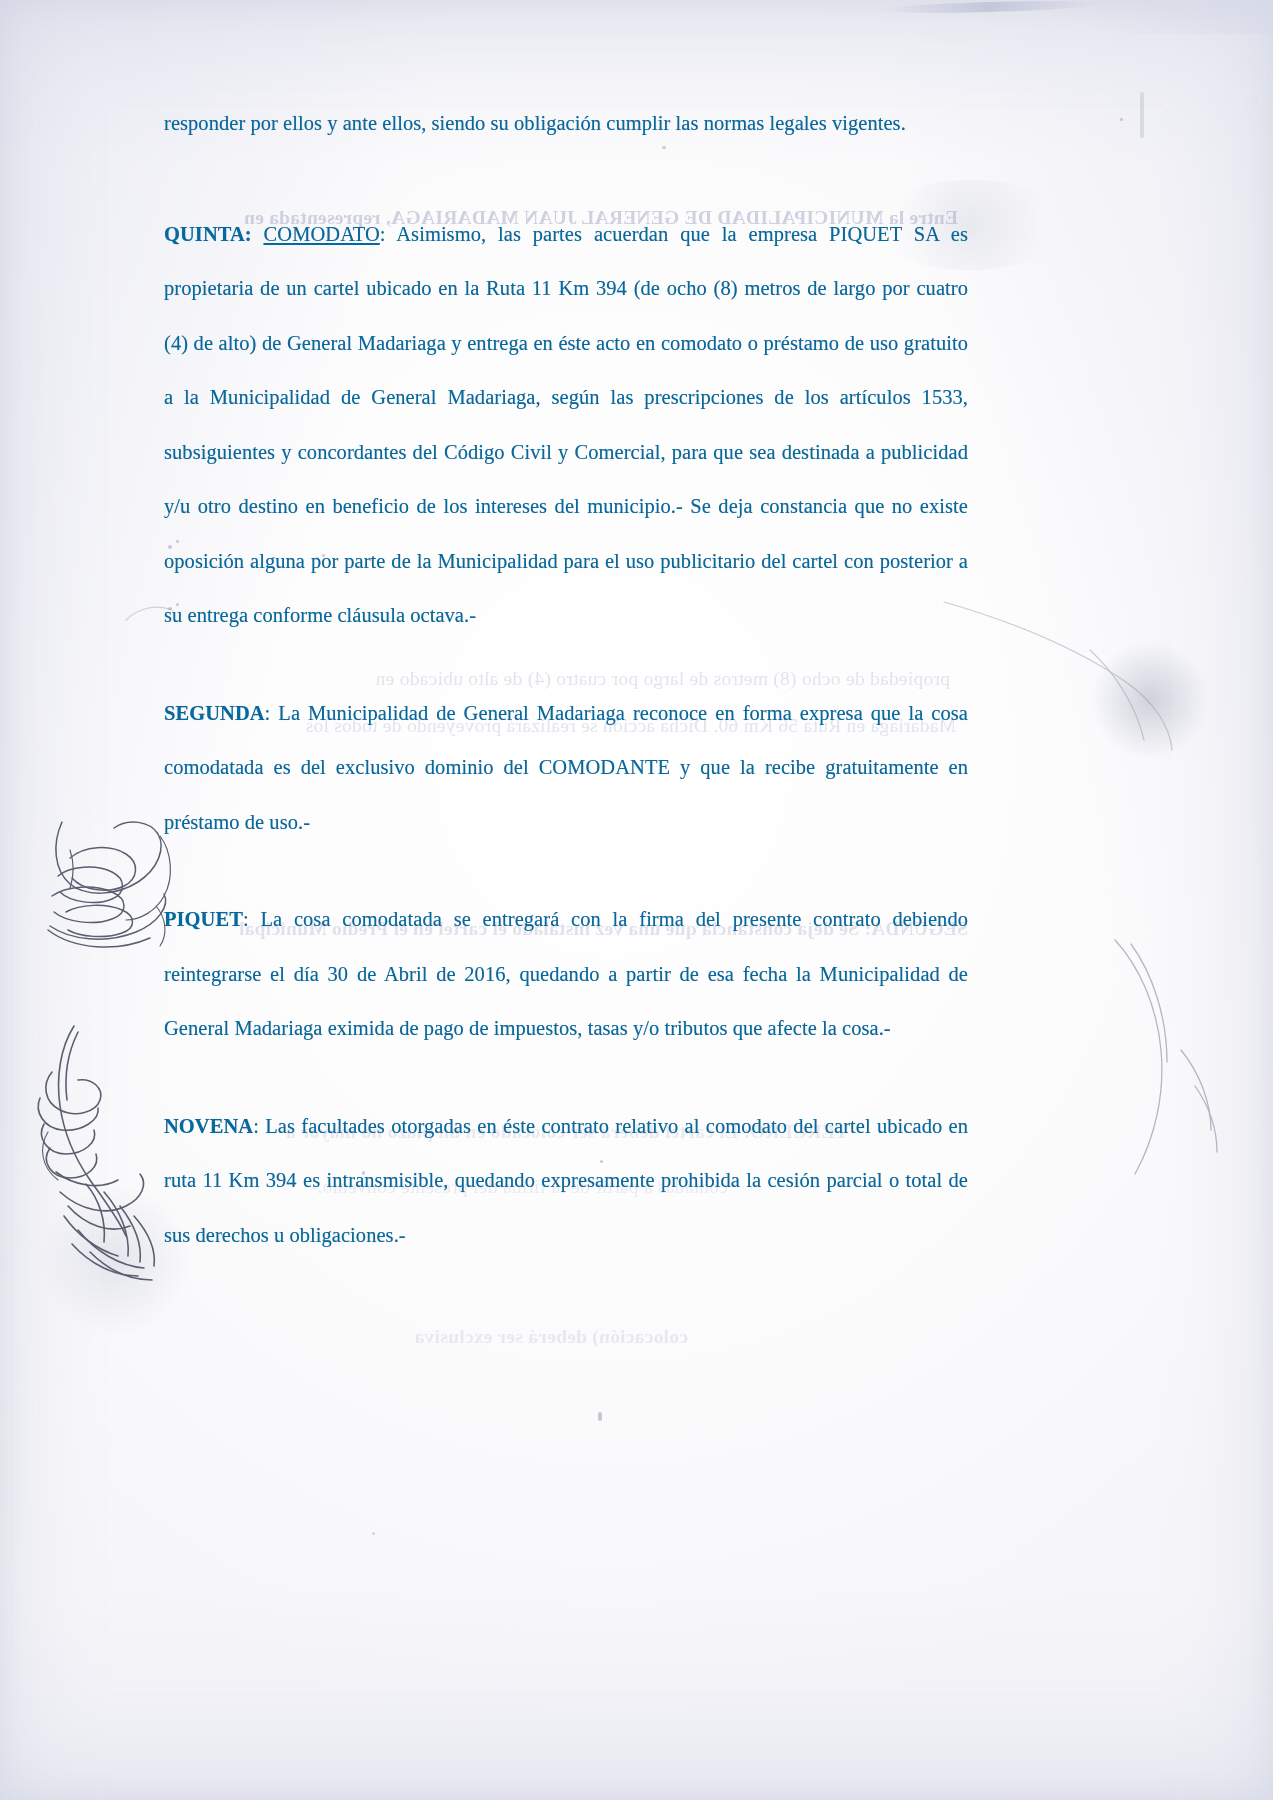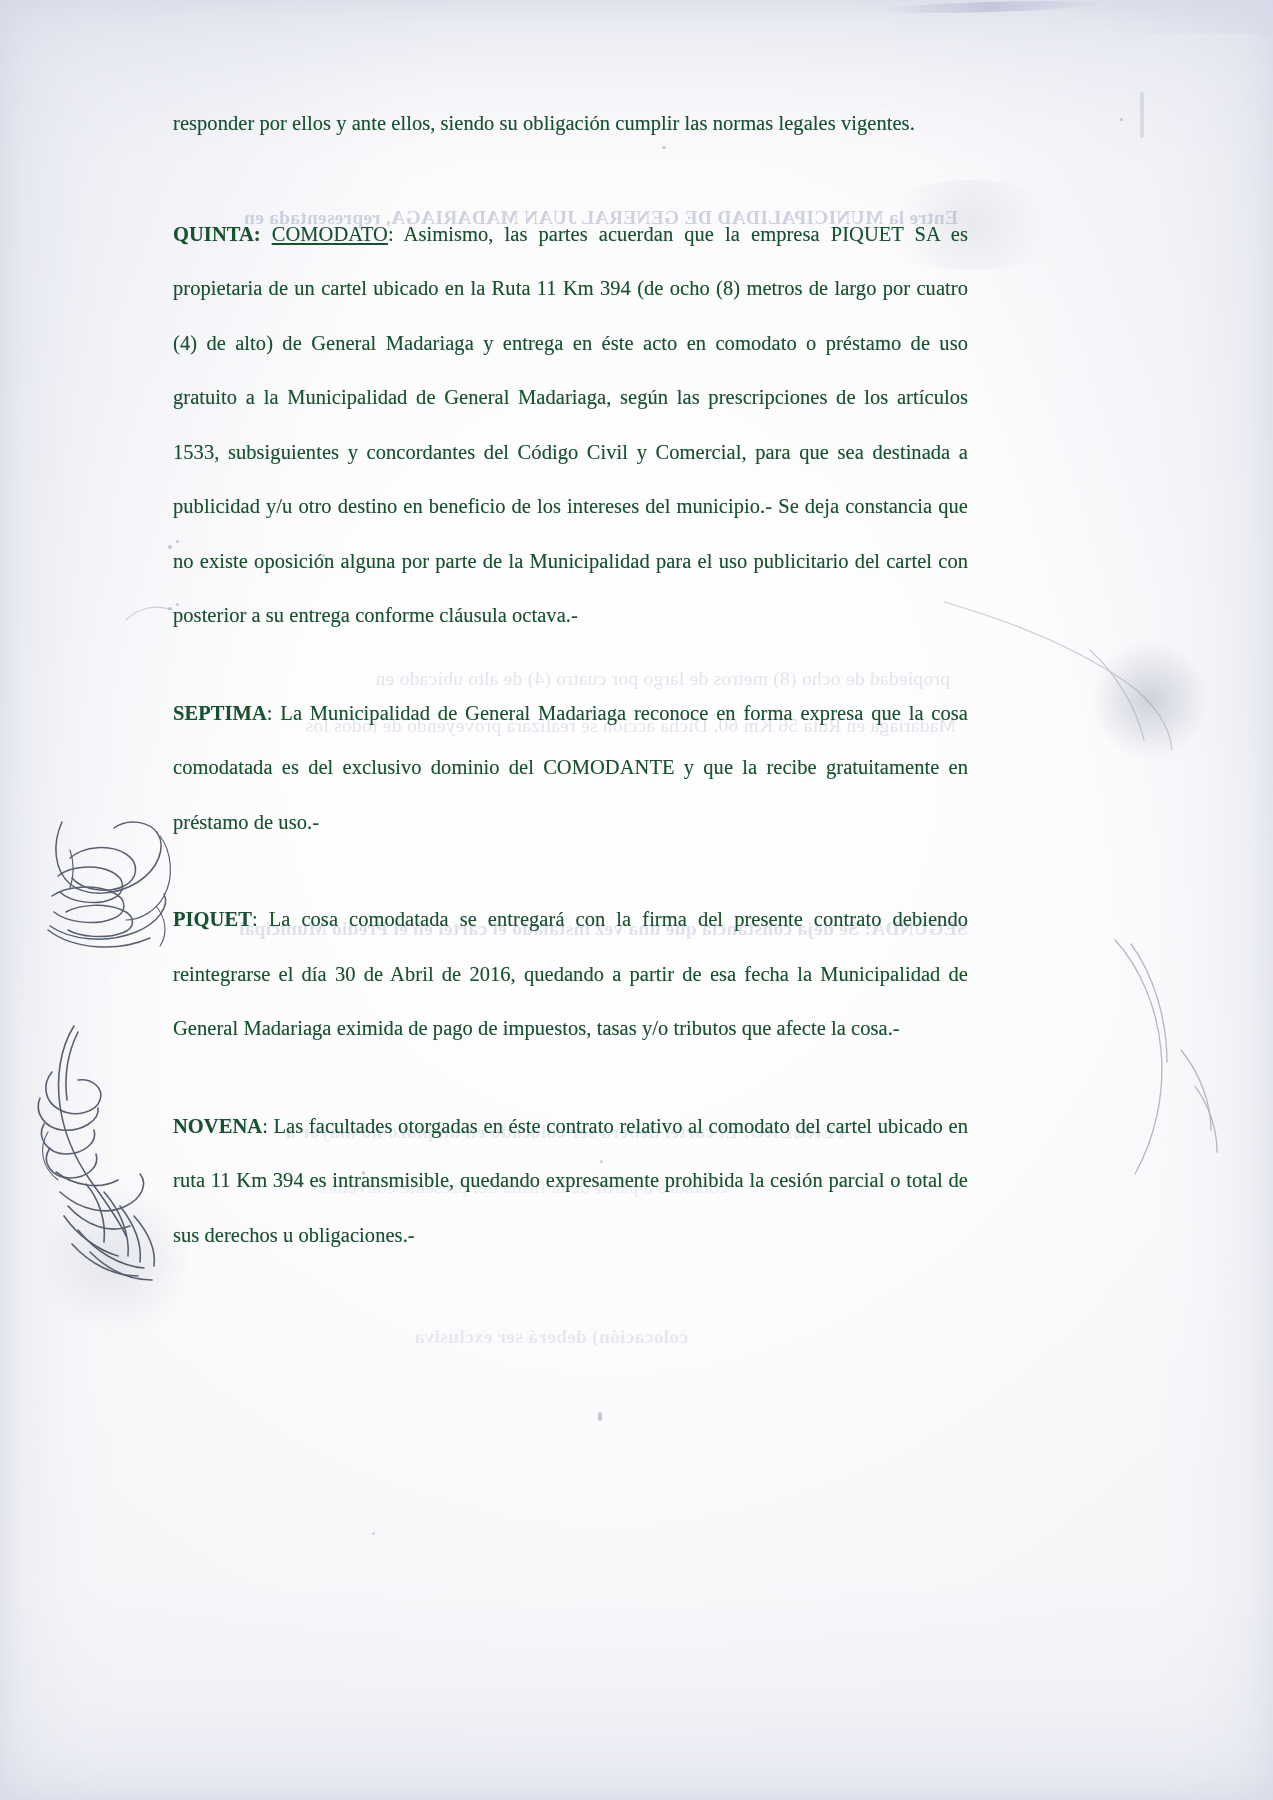--- a/index.html
+++ b/index.html
@@ -83,26 +83,26 @@
 
   
   .text-layer {
     position: absolute;
     left: 164px;
     top: 96px;
     width: 804px;
     z-index: 4;
   }
   p.para {
-    margin: 0 0 0 9px;
+    margin: 0 0 0 0;
     font-size: 20.5px;
     line-height: 54.5px;
     text-align: justify;
     text-justify: inter-word;
-    color: #14532d;
+    color: #0369a1;
     letter-spacing: 0.05px;
     text-shadow: 0 0 0.7px rgba(20,20,30,0.32);
   }
   p.para.gap-md { margin-top: 43px; }
   p.para.gap-lg { margin-top: 56px; }
   .hd { font-weight: bold; }
   .hd-u { font-weight: normal; text-decoration: underline; }
 
   
   .ink {
@@ -145,21 +145,21 @@
     <div class="bleed vfaint" style="left:168px; top:1176px; width:560px;">contadas a partir de la firma del presente convenio.-</div>
     <div class="bleed b-bold vfaint" style="left:168px; top:1326px; width:520px;">colocación) deberá ser exclusiva</div>
   </div>
 
   <div class="text-layer">
 
     <p class="para"><span>responder por ellos y ante ellos, siendo su obligación cumplir las normas legales vigentes.</span></p>
 
     <p class="para gap-lg"><span class="hd">QUINTA:</span><span> </span><span class="hd-u">COMODATO</span><span>: Asimismo, las partes acuerdan que la empresa PIQUET SA es propietaria de un cartel ubicado en la Ruta 11 Km 394 (de ocho (8) metros de largo por cuatro (4) de alto) de General Madariaga y entrega en éste acto en comodato o préstamo de uso gratuito a la Municipalidad de General Madariaga, según las prescripciones de los artículos 1533, subsiguientes y concordantes del Código Civil y Comercial, para que sea destinada a publicidad y/u otro destino en beneficio de los intereses del municipio.- Se deja constancia que no existe oposición alguna por parte de la Municipalidad para el uso publicitario del cartel con posterior a su entrega conforme cláusula octava.-</span></p>
 
-    <p class="para gap-md"><span class="hd">SEPTIMA</span><span>: La Municipalidad de General Madariaga reconoce en forma expresa que la cosa comodatada es del exclusivo dominio del COMODANTE y que la recibe gratuitamente en préstamo de uso.-</span></p>
+    <p class="para gap-md"><span class="hd">SEGUNDA</span><span>: La Municipalidad de General Madariaga reconoce en forma expresa que la cosa comodatada es del exclusivo dominio del COMODANTE y que la recibe gratuitamente en préstamo de uso.-</span></p>
 
     <p class="para gap-md"><span class="hd">PIQUET</span><span>: La cosa comodatada se entregará con la firma del presente contrato debiendo reintegrarse el día 30 de Abril de 2016, quedando a partir de esa fecha la Municipalidad de General Madariaga eximida de pago de impuestos, tasas y/o tributos que afecte la cosa.-</span></p>
 
     <p class="para gap-md"><span class="hd">NOVENA</span><span>: Las facultades otorgadas en éste contrato relativo al comodato del cartel ubicado en ruta 11 Km 394 es intransmisible, quedando expresamente prohibida la cesión parcial o total de sus derechos u obligaciones.-</span></p>
 
   </div>
 
   <div class="ink" style="left:40px; top:800px;">
     <svg width="200" height="180" viewBox="0 0 200 180" fill="none" stroke="#5a5f70" stroke-width="1.5" stroke-linecap="round">
       <path d="M22 22 C12 44 14 70 30 84 C46 97 76 96 98 82 C118 69 126 48 118 34 C110 21 88 18 74 28"></path>

